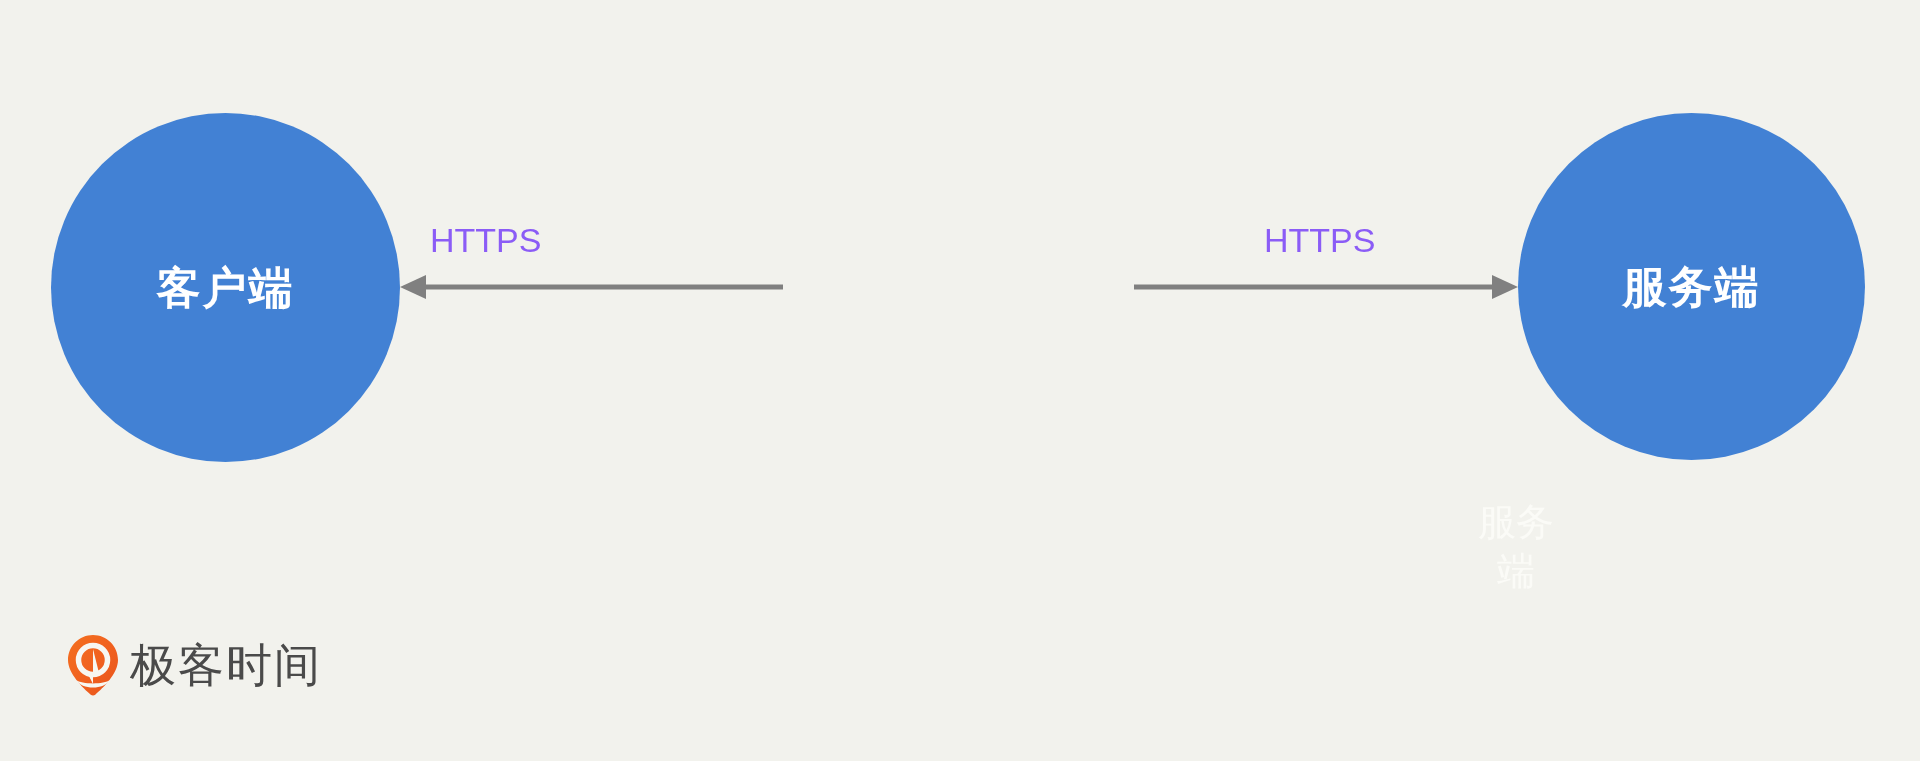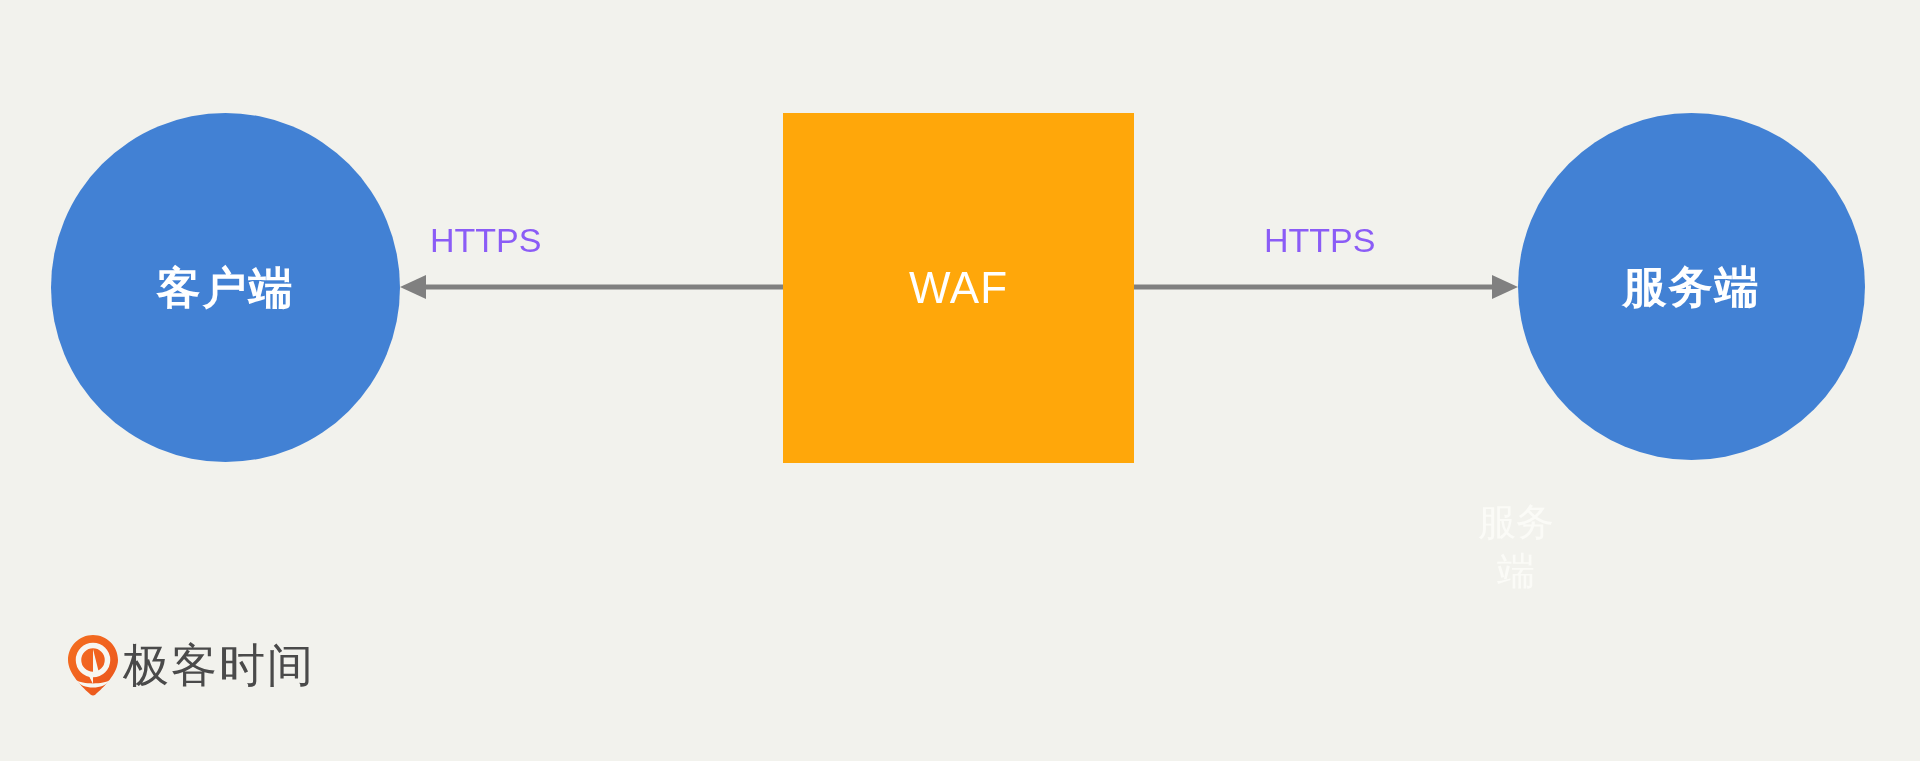--- a/index.html
+++ b/index.html
@@ -121,21 +121,21 @@
   }
 
   
   #brand-logo {
     position: absolute;
     left: 68px;
     top: 634px;
     height: 62px;
     display: flex;
     align-items: center;
-    gap: 5px;
+    gap: 12px;
   }
   #brand-mark {
     width: 50px;
     height: 62px;
     flex: none;
   }
   #brand-wordmark {
     color: #4a4a4a;
     font-size: 46px;
     font-weight: normal;
@@ -159,23 +159,20 @@
     <g>
       <line class="conn-line" x1="1134" y1="287" x2="1500" y2="287"></line>
       <polygon class="conn-head" points="1518,287 1492,275 1492,299"></polygon>
     </g>
   </svg>
 
   <div id="client-node" class="node-circle">
     <span class="node-label">客户端</span>
   </div>
 
-  <div id="waf-node">
-    <span class="node-label">WAF</span>
-  </div>
 
   <div id="server-node" class="node-circle">
     <span class="node-label">服务端</span>
   </div>
 
   <div id="edge-label-left" class="edge-label">HTTPS</div>
 
   <div id="edge-label-right" class="edge-label">HTTPS</div>
 
   <div id="ghost-server-text">服务端</div>

